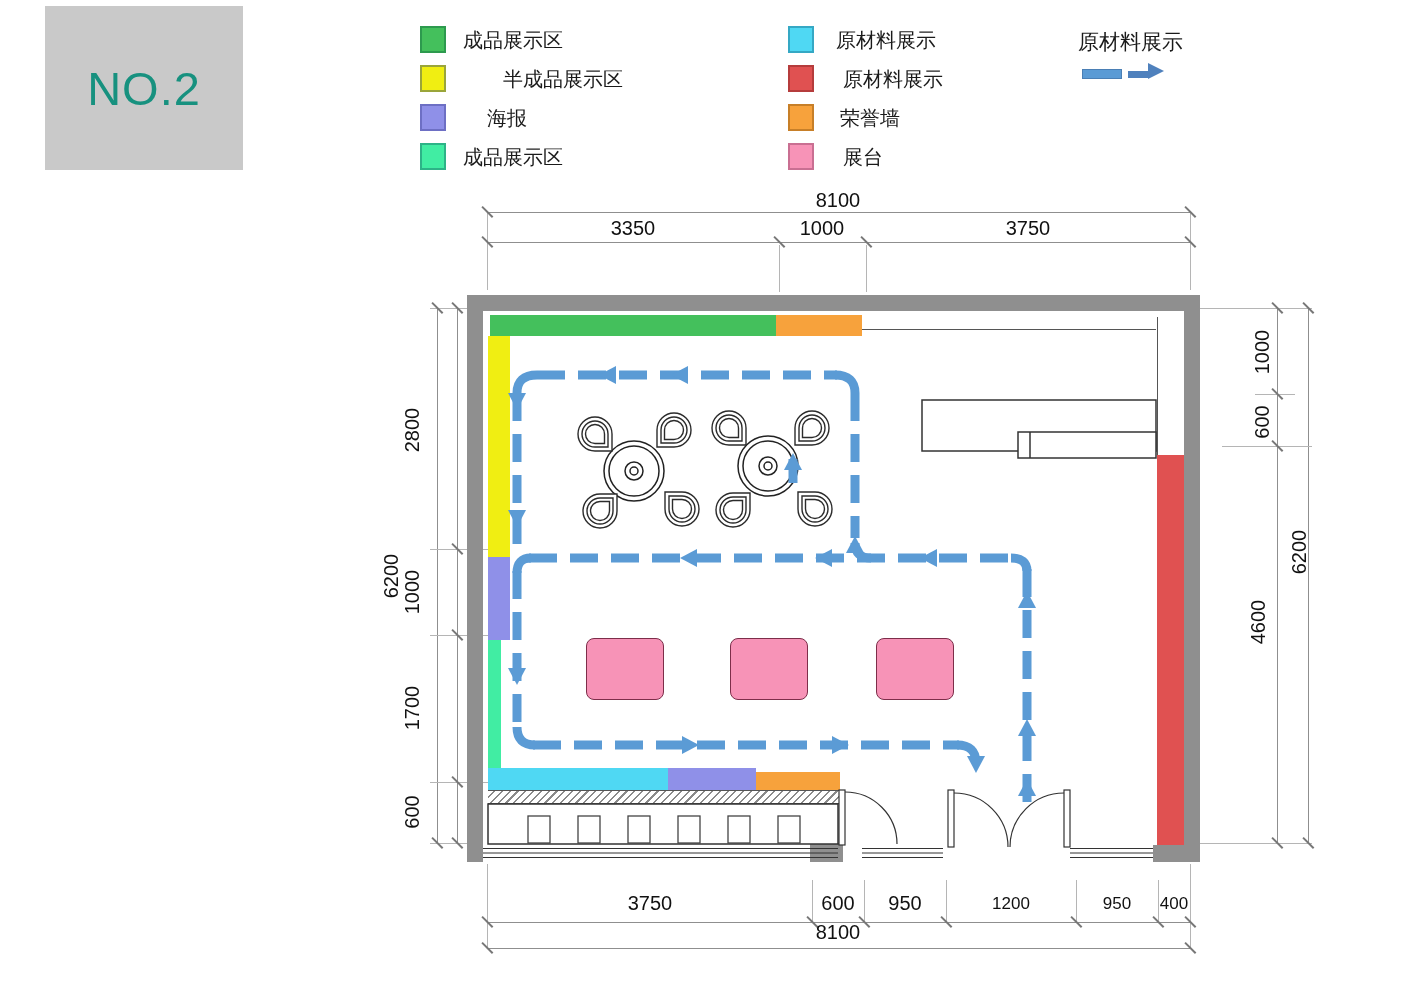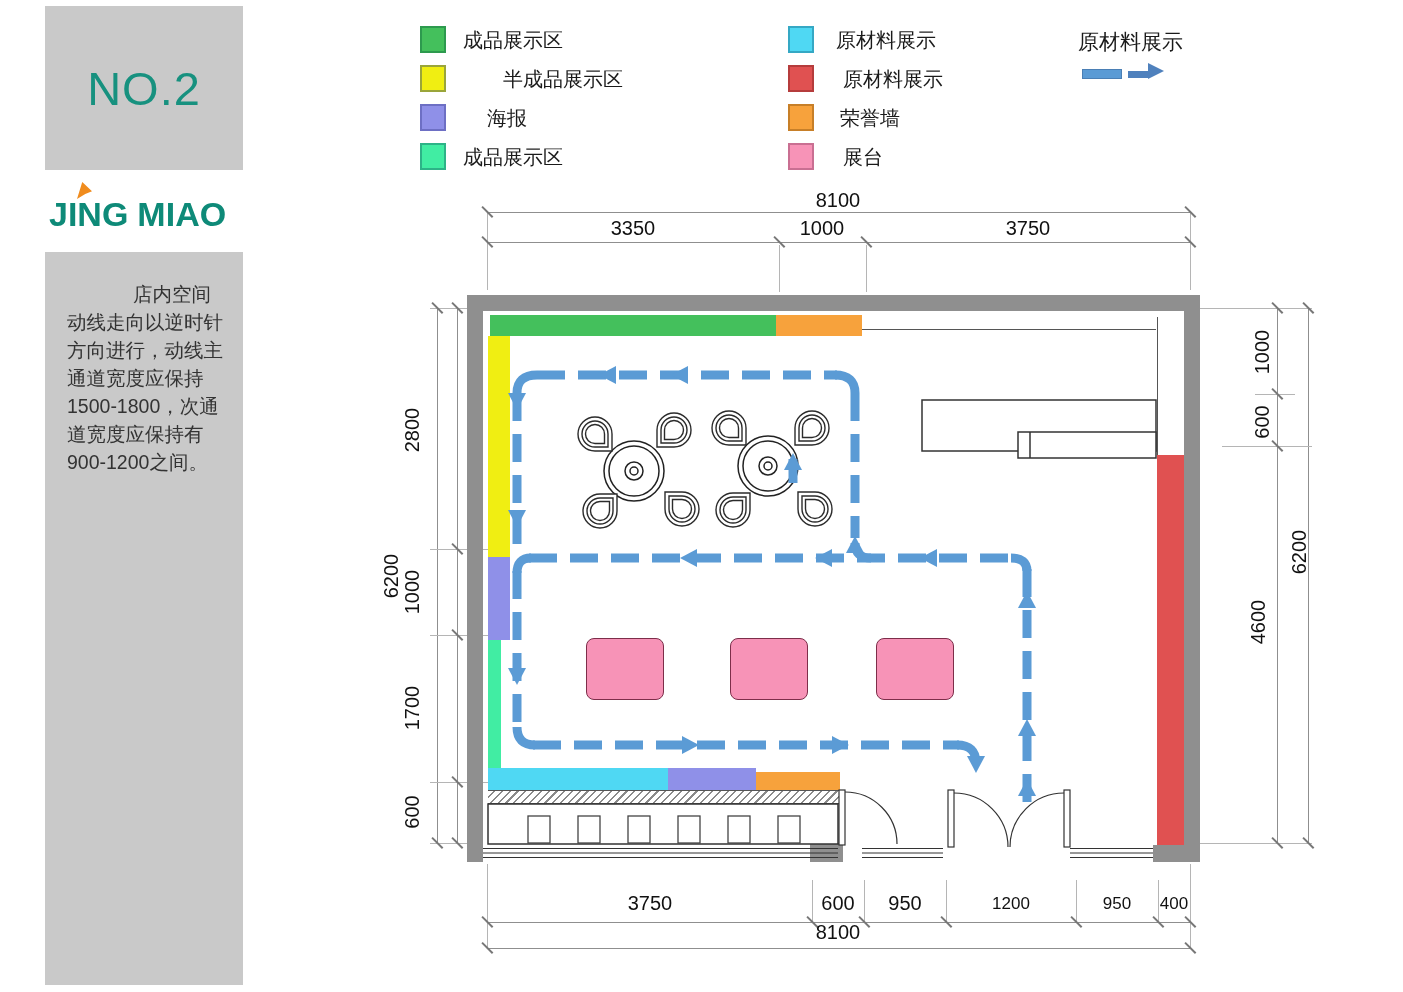--- a/index.html
+++ b/index.html
@@ -51,27 +51,20 @@
     background:repeating-linear-gradient(135deg,#fff 0 4px,#8a8a8a 4px 5.5px);}
   .stand{position:absolute;top:343px;width:78px;height:62px;background:#f793b7;border:1.6px solid #7d2e4a;border-radius:8px;box-sizing:border-box;}
   #plansvg{position:absolute;left:0;top:0;}
 </style>
 </head>
 <body>
 <div id="page">
 
 <div class="gbox" id="no2">
   <span>NO.2</span>
-</div>
-<div id="logo">
-  <div class="flame"></div>
-  <div class="ltxt"><span>JING</span><span class="p2">MIAO</span></div>
-</div>
-<div class="gbox" id="desc">
-  <p>店内空间动线走向以逆时针方向进行，动线主通道宽度应保持1500-1800，次通道宽度应保持有900-1200之间。</p>
 </div>
 
 <div>
   <div class="sw c-green" style="left:420px;top:26px;"></div>
   <span class="lgl" style="left:463px;top:27px;">成品展示区</span>
   <div class="sw c-yellow" style="left:420px;top:65px;"></div>
   <span class="lgl" style="left:463px;top:66px;margin-left:40px;">半成品展示区</span>
   <div class="sw c-purple" style="left:420px;top:104px;"></div>
   <span class="lgl" style="left:487px;top:105px;font-family:Liberation Serif, serif;">海报</span>
   <div class="sw c-mint" style="left:420px;top:143px;"></div>

